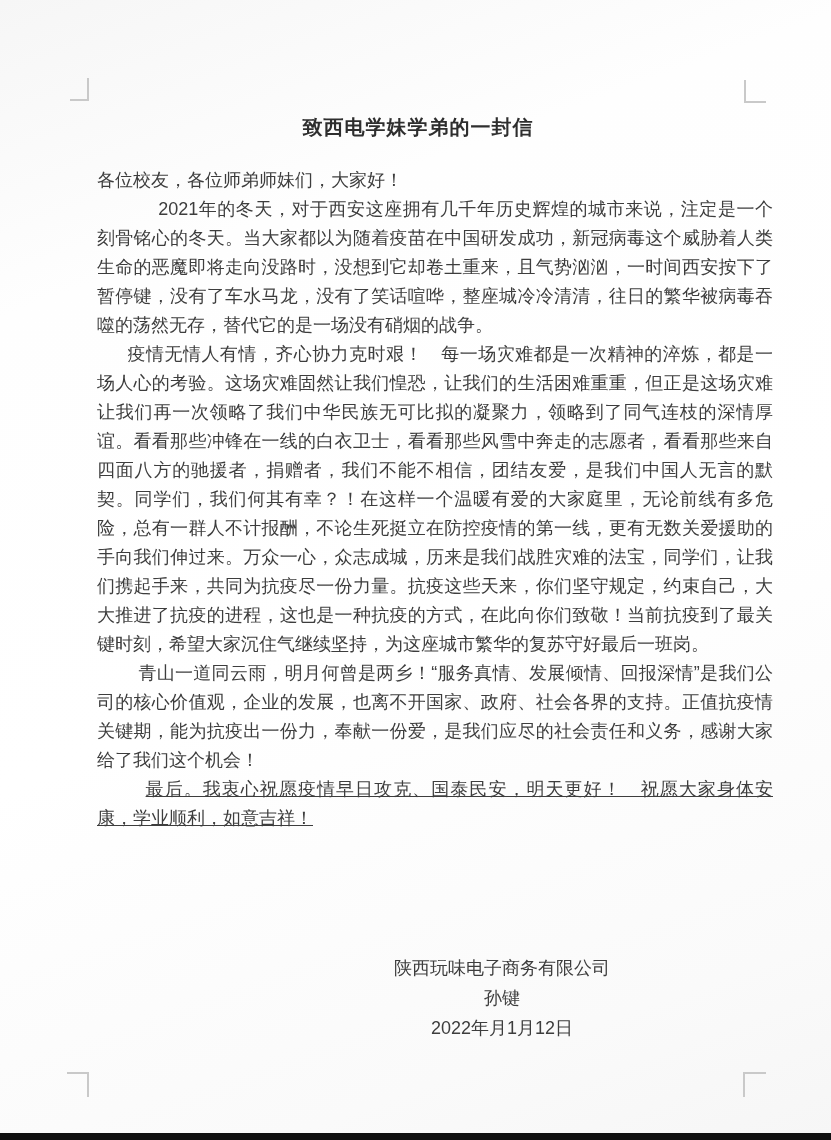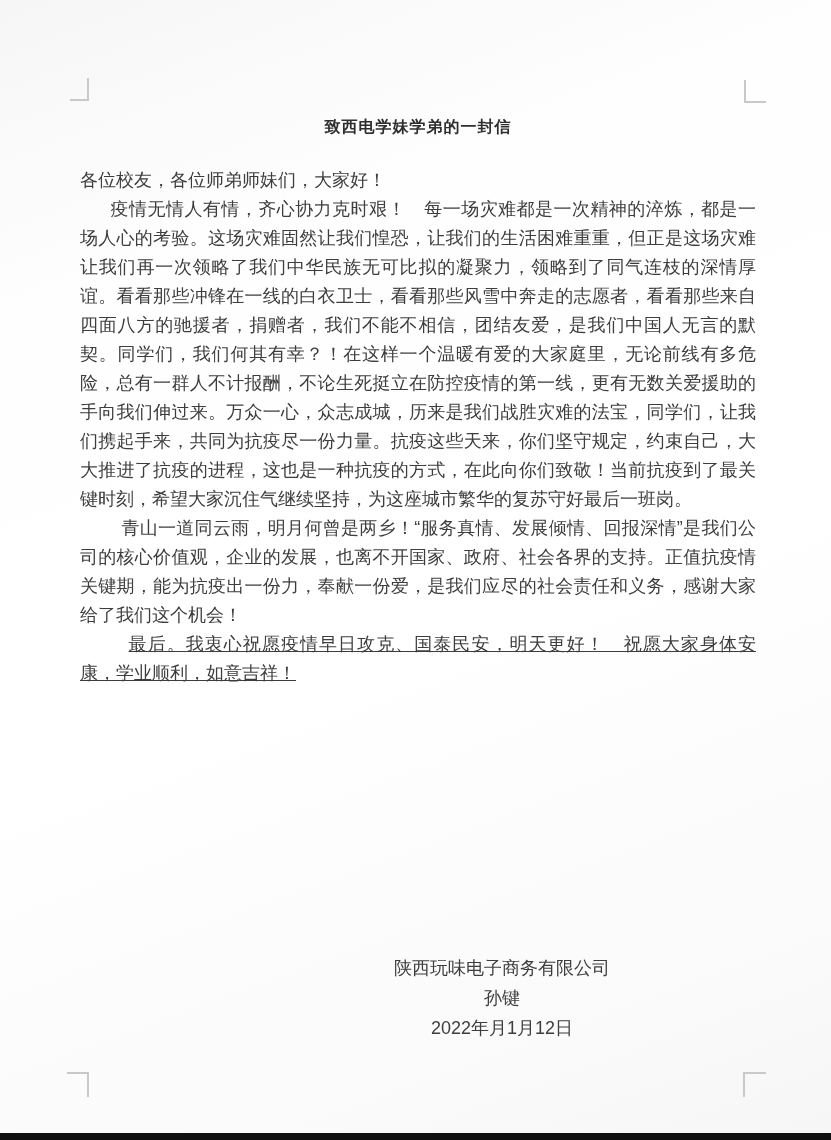--- a/index.html
+++ b/index.html
@@ -23,30 +23,30 @@
     overflow: hidden;
     background: linear-gradient(160deg, var(--paper-lo) 0%, var(--paper-hi) 22%, #ffffff 55%, #fafafa 86%, var(--paper-lo) 100%);
   }
   .title {
     position: absolute;
     top: 110px;
     left: 80px;
     width: 676px;
     margin: 0;
     text-align: center;
-    font-size: 16px;
+    font-size: 20px;
     line-height: 34px;
     font-weight: bold;
     color: var(--title-ink);
     letter-spacing: 1px;
   }
   .letter-body {
     position: absolute;
     top: 166px;
-    left: 80px;
+    left: 97px;
     width: 676px;
     font-size: 18px;
     line-height: 29px;
     color: var(--ink);
     text-align: justify;
   }
   .para {
     margin: 0;
     word-break: break-all;
   }
@@ -79,20 +79,21 @@
 
   <div class="crop tl"></div>
   <div class="crop tr"></div>
   <div class="crop bl"></div>
   <div class="crop br"></div>
 
   <h1 class="title">致西电学妹学弟的一封信</h1>
 
   <div class="letter-body">
       <p class="para" style="text-indent: 0em;">各位校友，各位师弟师妹们，大家好！</p>
+      <p class="para" style="text-indent: 3.4em;">2021年的冬天，对于西安这座拥有几千年历史辉煌的城市来说，注定是一个刻骨铭心的冬天。当大家都以为随着疫苗在中国研发成功，新冠病毒这个威胁着人类生命的恶魔即将走向没路时，没想到它却卷土重来，且气势汹汹，一时间西安按下了暂停键，没有了车水马龙，没有了笑话喧哗，整座城冷冷清清，往日的繁华被病毒吞噬的荡然无存，替代它的是一场没有硝烟的战争。</p>
       <p class="para" style="text-indent: 1.7em;">疫情无情人有情，齐心协力克时艰！　每一场灾难都是一次精神的淬炼，都是一场人心的考验。这场灾难固然让我们惶恐，让我们的生活困难重重，但正是这场灾难让我们再一次领略了我们中华民族无可比拟的凝聚力，领略到了同气连枝的深情厚谊。看看那些冲锋在一线的白衣卫士，看看那些风雪中奔走的志愿者，看看那些来自四面八方的驰援者，捐赠者，我们不能不相信，团结友爱，是我们中国人无言的默契。同学们，我们何其有幸？！在这样一个温暖有爱的大家庭里，无论前线有多危险，总有一群人不计报酬，不论生死挺立在防控疫情的第一线，更有无数关爱援助的手向我们伸过来。万众一心，众志成城，历来是我们战胜灾难的法宝，同学们，让我们携起手来，共同为抗疫尽一份力量。抗疫这些天来，你们坚守规定，约束自己，大大推进了抗疫的进程，这也是一种抗疫的方式，在此向你们致敬！当前抗疫到了最关键时刻，希望大家沉住气继续坚持，为这座城市繁华的复苏守好最后一班岗。</p>
       <p class="para" style="text-indent: 2.3em;">青山一道同云雨，明月何曾是两乡！“服务真情、发展倾情、回报深情”是我们公司的核心价值观，企业的发展，也离不开国家、政府、社会各界的支持。正值抗疫情关键期，能为抗疫出一份力，奉献一份爱，是我们应尽的社会责任和义务，感谢大家给了我们这个机会！</p>
       <p class="para" style="text-indent: 2.7em; text-decoration: underline;">最后。我衷心祝愿疫情早日攻克、国泰民安，明天更好！　祝愿大家身体安康，学业顺利，如意吉祥！</p>
     </div>
 
   <div class="signature">
     <div>陕西玩味电子商务有限公司</div>
     <div>孙键</div>
     <div>2022年月1月12日</div>
   </div>

